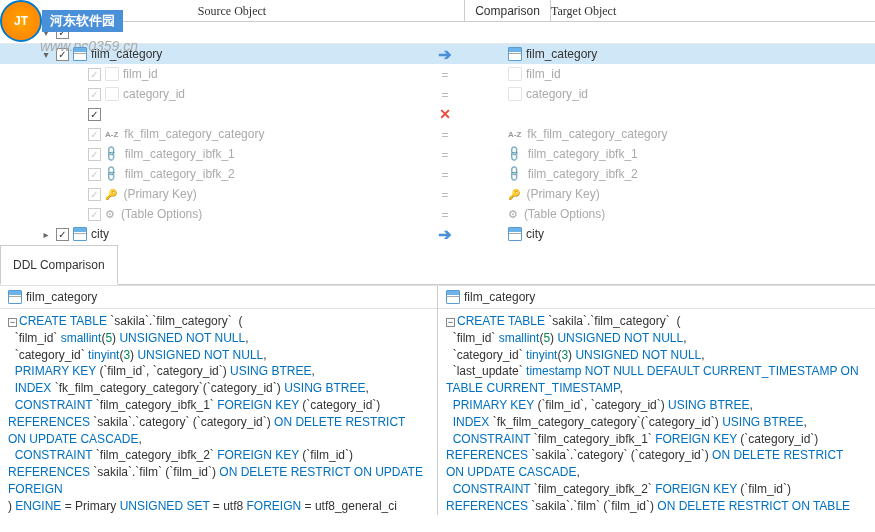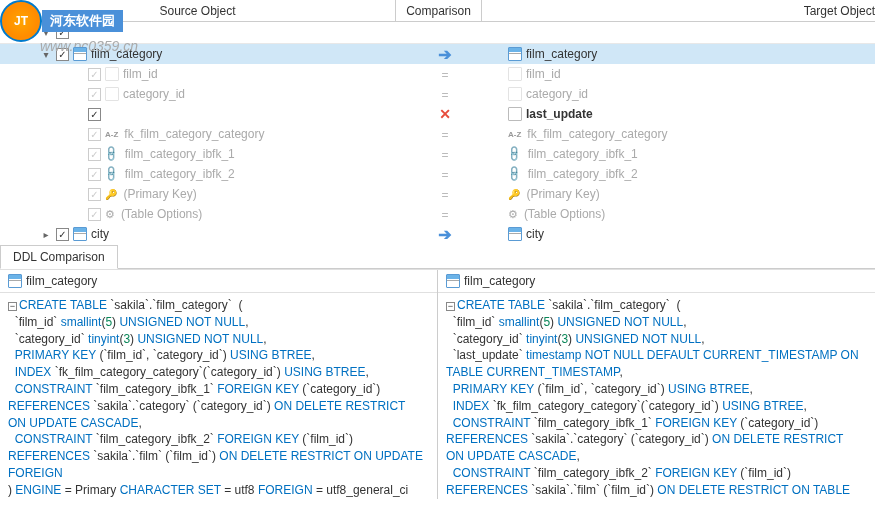--- a/index.html
+++ b/index.html
@@ -2,23 +2,23 @@
 <html><head>
 <meta charset="utf-8">
 <style>
 * { box-sizing: border-box; margin: 0; padding: 0; font-family: "Segoe UI", Tahoma, sans-serif; font-size: 12px; }
 body { background: #fff; color: #333; width: 875px; height: 532px; overflow: hidden; position: relative; }
 .logo-watermark { position: absolute; top: 0; left: 0; z-index: 10; }
 .logo-circle { width: 42px; height: 42px; border-radius: 50%; background: radial-gradient(circle, #ffa500 0%, #ff8c00 60%); border: 2px solid #007acc; display: flex; align-items: center; justify-content: center; font-weight: bold; color: #fff; }
 .logo-text { background: #4a90d9; color: #fff; padding: 2px 8px; font-size: 13px; font-weight: bold; display: inline-block; }
 .watermark-url { position: absolute; top: 38px; left: 40px; color: #aaa; font-size: 14px; font-style: italic; text-align: right; }
 .header-row { display: flex; border-bottom: 1px solid #ccc; height: 22px; line-height: 22px; }
-.col-source { width: 396px; text-align: center; border-right: 1px solid #ccc; }
+.col-source { width: 465px; text-align: center; border-right: 1px solid #ccc; font-family: Liberation Serif, serif; }
 .col-op { width: 86px; text-align: center; border-right: 1px solid #ccc; }
-.col-target { flex: 1; text-align: right; }
+.col-target { flex: 1; text-align: left; font-family: Liberation Serif, serif; }
 .group-row { display: flex; align-items: center; height: 22px; padding-left: 40px; border-bottom: 1px solid #e8e8e8; }
 .tree-row { display: flex; height: 20px; align-items: center; }
 .tree-row.selected { background: #d0e7f7; }
 .src-cell { width: 402px; display: flex; align-items: center; }
 .op-cell { width: 86px; text-align: center; color: #999; font-size: 14px; }
 .tgt-cell { flex: 1; display: flex; align-items: center; padding-left: 20px; }
 .expand { width: 12px; height: 12px; margin-right: 4px; cursor: pointer; color: #666; font-size: 10px; display: inline-flex; align-items: center; justify-content: center; }
 .chk { width: 13px; height: 13px; border: 1px solid #888; margin-right: 4px; display: inline-flex; align-items: center; justify-content: center; font-size: 10px; background: #fff; }
 .chk.checked::after { content: "✓"; color: #333; }
 .chk.disabled { border-color: #ccc; }
@@ -31,21 +31,21 @@
 .icon-az { font-size: 8px; color: #999; font-weight: bold; }
 .icon-fk { transform: rotate(-45deg); color: #aaa; font-size: 11px; }
 .icon-key { color: #aaa; font-size: 10px; }
 .icon-gear { color: #aaa; font-size: 11px; }
 .label { color: #333; }
 .label.dim { color: #aaa; }
 .op-arrow { color: #4a90d9; font-size: 16px; font-weight: bold; }
 .op-equal { color: #bbb; }
 .op-x { color: #e74c3c; font-size: 14px; font-weight: bold; }
 .tabs { display: flex; border-bottom: 1px solid #ccc; margin-top: 1px; }
-.tab { padding: 4px 12px; border: 1px solid #ccc; border-bottom: none; margin-right: 14px; background: #f5f5f5; cursor: pointer; }
+.tab { padding: 12px 12px; border: 1px solid #ccc; border-bottom: none; margin-right: 14px; background: #f5f5f5; cursor: pointer; }
 .tab.active { background: #fff; border-bottom: 1px solid #fff; margin-bottom: -1px; }
 .ddl-split { display: flex; height: 230px; border-top: 1px solid #e0e0e0; }
 .ddl-pane { flex: 1; display: flex; flex-direction: column; overflow: hidden; }
 .ddl-pane + .ddl-pane { border-left: 1px solid #ccc; }
 .ddl-header { display: flex; align-items: center; padding: 4px 8px; border-bottom: 1px solid #e0e0e0; }
 .ddl-body { flex: 1; padding: 4px 8px; font-family: Consolas, monospace; font-size: 11.5px; line-height: 1.4; white-space: pre-wrap; overflow: hidden; }
 .kw { color: #0070c1; }
 .num { color: #098658; }
 .minus-box { border: 1px solid #888; width: 9px; height: 9px; display: inline-flex; align-items: center; justify-content: center; font-size: 9px; line-height: 1; margin-right: 2px; }
 </style>
@@ -112,24 +112,20 @@
     </div>
     </div>
     <div class="tree-row">
     <div class="src-cell" style="padding-left:72px;">
       <span style="width:16px;display:inline-block;"></span>
       <span class="chk checked "></span>
 
       <span class="label "></span>
     </div>
     <div class="op-cell"><span class="op-x">✕</span></div>
-    <div class="tgt-cell">
-      <span class="icon icon-col "></span>
-      <span class="label " style="font-weight:bold;">last_update</span>
-    </div>
     </div>
     <div class="tree-row">
     <div class="src-cell" style="padding-left:72px;">
       <span style="width:16px;display:inline-block;"></span>
       <span class="chk checked disabled"></span>
       <span class="icon-az" style="margin-right:6px;">A-Z</span>
       <span class="label dim">fk_film_category_category</span>
     </div>
     <div class="op-cell"><span class="op-equal">=</span></div>
     <div class="tgt-cell">
@@ -218,21 +214,21 @@
 <span>  `film_id` </span><span class="kw">smallint</span><span>(</span><span class="num">5</span><span>) </span><span class="kw">UNSIGNED NOT NULL</span><span>,</span>
 <span>  `category_id` </span><span class="kw">tinyint</span><span>(</span><span class="num">3</span><span>) </span><span class="kw">UNSIGNED NOT NULL</span><span>,</span>
 <span>  </span><span class="kw">PRIMARY KEY</span><span> (`film_id`, `category_id`) </span><span class="kw">USING BTREE</span><span>,</span>
 <span>  </span><span class="kw">INDEX</span><span> `fk_film_category_category`(`category_id`) </span><span class="kw">USING BTREE</span><span>,</span>
 <span>  </span><span class="kw">CONSTRAINT</span><span> `film_category_ibfk_1` </span><span class="kw">FOREIGN KEY</span><span> (`category_id`) </span>
 <span class="kw">REFERENCES</span><span> `sakila`.`category` (`category_id`) </span><span class="kw">ON DELETE RESTRICT</span>
 <span class="kw">ON UPDATE CASCADE</span><span>,</span>
 <span>  </span><span class="kw">CONSTRAINT</span><span> `film_category_ibfk_2` </span><span class="kw">FOREIGN KEY</span><span> (`film_id`)</span>
 <span class="kw">REFERENCES</span><span> `sakila`.`film` (`film_id`) </span><span class="kw">ON DELETE RESTRICT ON UPDATE</span>
 <span class="kw">FOREIGN</span>
-<span>) </span><span class="kw">ENGINE</span><span> = Primary </span><span class="kw">CHARACTER SET</span><span> = utf8 </span><span class="kw">FOREIGN</span><span> = utf8_general_ci</span>
+<span>) </span><span class="kw">ENGINE</span><span> = Primary </span><span class="kw">UNSIGNED SET</span><span> = utf8 </span><span class="kw">FOREIGN</span><span> = utf8_general_ci</span>
 </div>
   </div>
   <div class="ddl-pane">
     <div class="ddl-header">
       <span class="icon icon-table"></span>
       <span>film_category</span>
     </div>
     <div class="ddl-body"><span class="minus-box">−</span><span class="kw">CREATE TABLE</span><span> `sakila`.`film_category`  (</span>
 <span>  `film_id` </span><span class="kw">smallint</span><span>(</span><span class="num">5</span><span>) </span><span class="kw">UNSIGNED NOT NULL</span><span>,</span>
 <span>  `category_id` </span><span class="kw">tinyint</span><span>(</span><span class="num">3</span><span>) </span><span class="kw">UNSIGNED NOT NULL</span><span>,</span>

